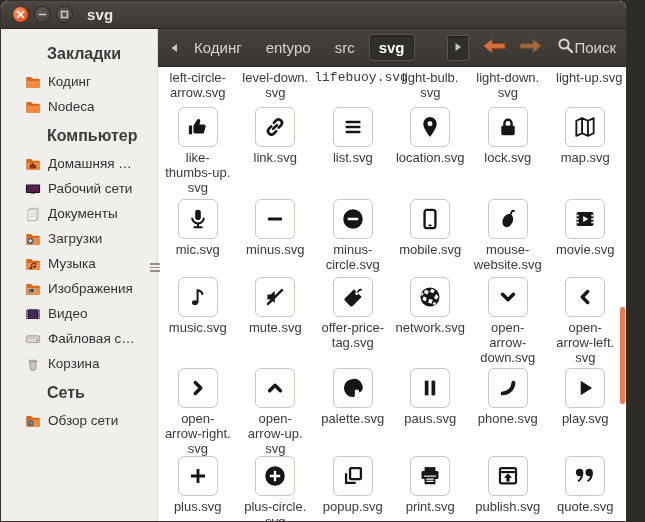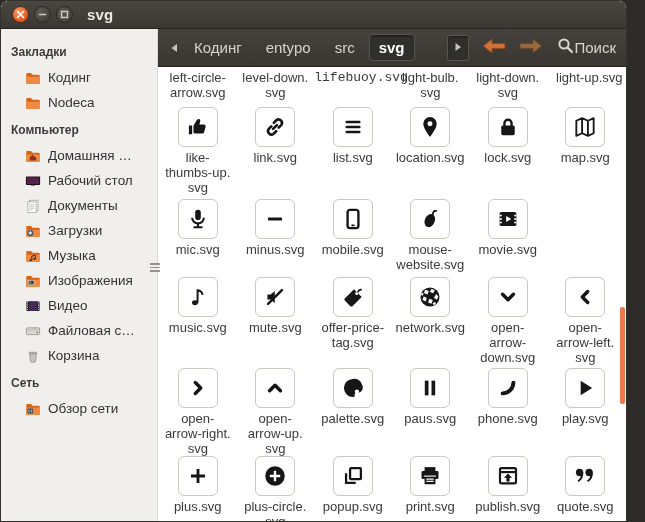--- a/index.html
+++ b/index.html
@@ -12,21 +12,21 @@
   .wbtn{width:17px;height:17px;border-radius:50%;margin-right:5px;display:flex;align-items:center;
     justify-content:center;box-sizing:border-box;cursor:default;}
   .wbtn.close{background:radial-gradient(circle at 35% 30%,#f69a6d,#e0571f 70%);border:1px solid #57281a;}
   .wbtn.minmax{background:radial-gradient(circle at 35% 30%,#5d5a54,#45423c 75%);border:1px solid #2b2925;}
   .wbtn svg{display:block;}
   .tbtitle{margin-left:9px;font-size:15px;font-weight:bold;color:#ece9e2;letter-spacing:.2px;}
   
   .wbody{display:flex;height:494px;}
   .sidebar{width:157px;box-sizing:border-box;background:#f1efec;border-right:1px solid #dcd8d3;
     padding-top:8px;overflow:hidden;flex-shrink:0;}
-  .sb-heading{font-size:12px;font-weight:bold;color:#3c3c3c;padding:8px 6px 6px 10px;}
+  .sb-heading{font-size:16px;font-weight:bold;color:#3c3c3c;padding:8px 6px 6px 10px;margin-left:36px;}
   .sb-item{display:flex;align-items:center;height:25px;padding-left:24px;font-size:13.5px;color:#333;
     cursor:default;white-space:nowrap;}
   .sb-item .sb-icon{width:16px;height:16px;margin-right:7px;flex-shrink:0;}
   .sb-icon svg{display:block;}
   .grip{position:absolute;left:149px;top:262px;width:10px;display:flex;flex-direction:column;gap:2px;z-index:5;}
   .grip i{display:block;height:1.5px;background:#979289;}
   
   .main{flex:1;display:flex;flex-direction:column;min-width:0;position:relative;}
   .toolbar{height:38px;flex-shrink:0;display:flex;align-items:center;box-sizing:border-box;
     background:linear-gradient(#46433e,#393632);border-bottom:1px solid #26241f;padding:0 8px 0 8px;}
@@ -117,21 +117,21 @@
           <span>Домашняя …</span>
         </div>
         <div class="sb-item">
           <span class="sb-icon">
             <svg width="16" height="16" viewBox="0 0 16 16">
               <rect x="0.9" y="3.4" width="14.2" height="8.6" rx="1" fill="#1b0e18"></rect>
               <rect x="1.8" y="4.3" width="12.4" height="6.8" rx="0.5" fill="#55204a"></rect>
               <rect x="5.9" y="12" width="4.2" height="1.1" fill="#8d8983"></rect>
             </svg>
           </span>
-          <span>Рабочий стол</span>
+          <span>Рабочий сети</span>
         </div>
         <div class="sb-item">
           <span class="sb-icon">
             <svg width="16" height="16" viewBox="0 0 16 16">
               <rect x="4.8" y="2.2" width="8.2" height="10.8" fill="#fbfbfa" stroke="#9a968f" stroke-width="0.7"></rect>
               <rect x="2.9" y="3.9" width="8.2" height="10.8" fill="#fff" stroke="#9a968f" stroke-width="0.7"></rect>
               <g stroke="#bdb9b2" stroke-width="0.8">
                 <path d="M4.3 6.6h5.4M4.3 8.4h5.4M4.3 10.2h5.4M4.3 12h3.6" fill="none"></path>
               </g>
             </svg>
@@ -402,20 +402,34 @@
                   </svg>
                 </span>
               </div>
               <div class="flabel">minus.svg</div>
             </div>
             <div class="cell">
               <div class="thumb">
                 <span>
                   <svg width="26" height="26" viewBox="0 0 24 24">
                     <g fill="#161616">
+                      <circle cx="12" cy="12" r="9"></circle>
+                      <rect x="7.2" y="10.8" width="9.6" height="2.4" rx="0.5" fill="#fff"></rect>
+                    </g>
+                  </svg>
+                </span>
+              </div>
+              <div class="flabel">minus-
+circle.svg</div>
+            </div>
+            <div class="cell">
+              <div class="thumb">
+                <span>
+                  <svg width="26" height="26" viewBox="0 0 24 24">
+                    <g fill="#161616">
                       <rect x="7" y="3.6" width="10" height="16.8" rx="2.2" fill="none" stroke="#161616" stroke-width="2.2"></rect>
                       <rect x="10.4" y="17" width="3.2" height="1.6" rx="0.8"></rect>
                     </g>
                   </svg>
                 </span>
               </div>
               <div class="flabel">mobile.svg</div>
             </div>
             <div class="cell">
               <div class="thumb">

